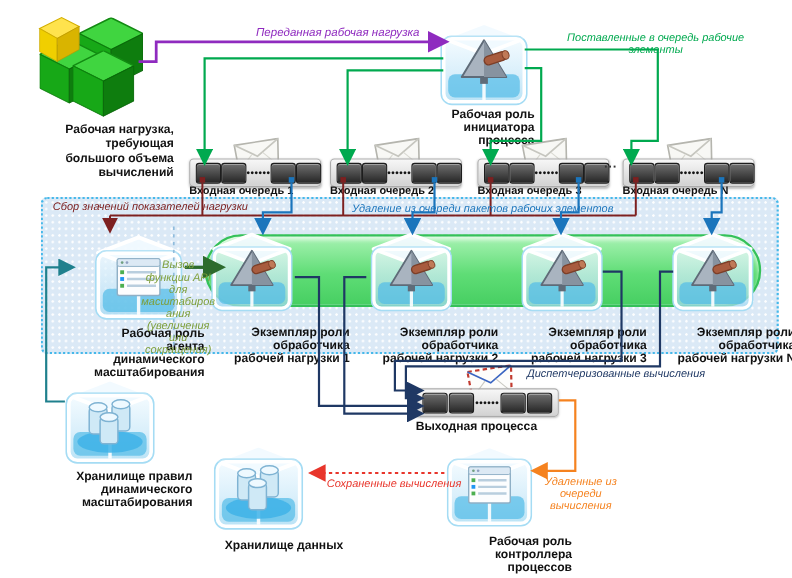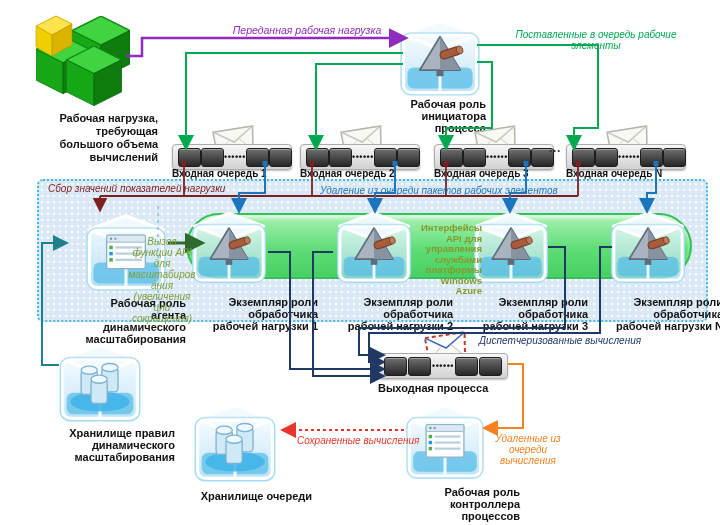--- a/index.html
+++ b/index.html
@@ -228,27 +228,20 @@
   <div class="nodelabel" style="left:303px;top:296px;width:150px">Экземпляр роли
 обработчика
 рабочей нагрузки 2</div>
   <div class="nodelabel" style="left:438px;top:296px;width:150px">Экземпляр роли
 обработчика
 рабочей нагрузки 3</div>
   <div class="nodelabel" style="left:573px;top:296px;width:150px">Экземпляр роли
 обработчика
 рабочей нагрузки N</div>
 
-  <div class="nodelabel" style="left:404px;top:223px;width:78px;font-size:9.5px;line-height:10.5px;color:#86992e">Интерфейсы
-API для
-управления
-службами
-платформы
-Windows
-Azure</div>
 
   <div class="queue" style="left:378px;top:333px;height:62px">
     <svg class="env" style="left:46px;top:0" width="44" height="28" viewBox="0 0 44 28">
         <use href="#icon-envelope-mail"></use>
       </svg>
     <div class="qbar" style="top:20px;width:130px">
         <span class="qsq"></span>
         <span class="qsq"></span>
         <span class="qdots">••••••</span>
         <span class="qsq"></span>
@@ -262,21 +255,21 @@
       <use href="#icon-db"></use>
     </svg>
   <div class="nodelabel" style="left:25px;top:427px;width:150px">Хранилище правил
 динамического
 масштабирования</div>
 
   <svg class="icon" style="left:190px;top:396px" width="90" height="90" viewBox="0 0 100 100">
       <use href="#cube-glass"></use>
       <use href="#icon-db"></use>
     </svg>
-  <div class="nodelabel" style="left:162px;top:490px;width:150px">Хранилище очереди</div>
+  <div class="nodelabel" style="left:162px;top:490px;width:150px">Хранилище данных</div>
 
   <svg class="icon" style="left:402px;top:397px" width="86" height="86" viewBox="0 0 100 100">
       <use href="#cube-glass"></use>
       <use href="#icon-window"></use>
     </svg>
   <div class="nodelabel" style="left:370px;top:486px;width:150px">Рабочая роль
 контроллера
 процессов</div>
 
   <svg id="connectors" width="720" height="525" viewBox="0 0 720 525">

